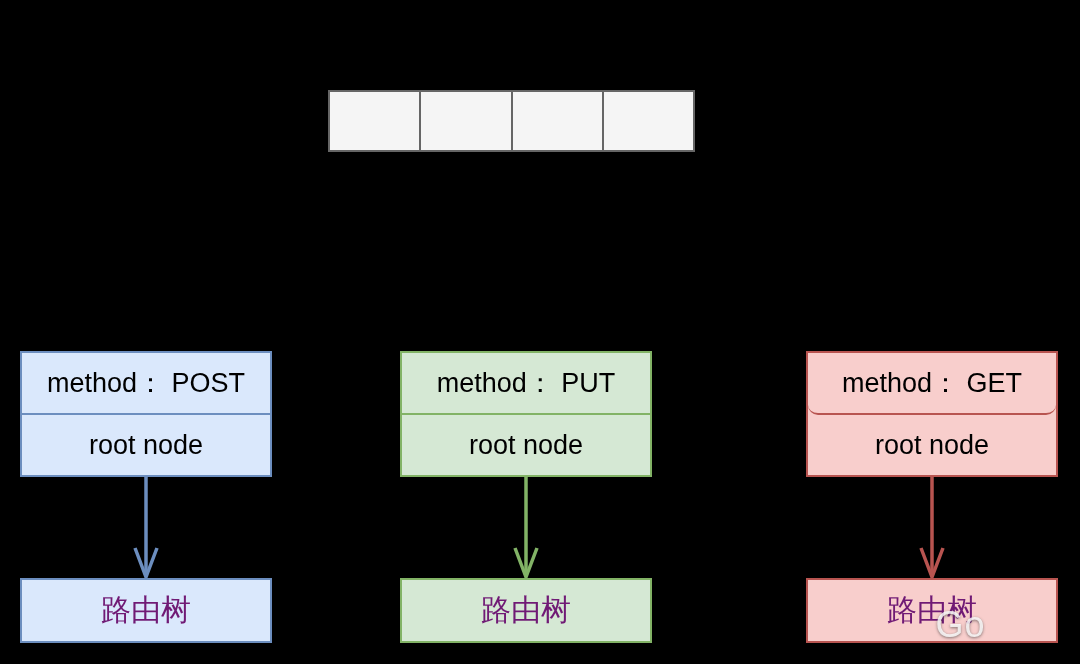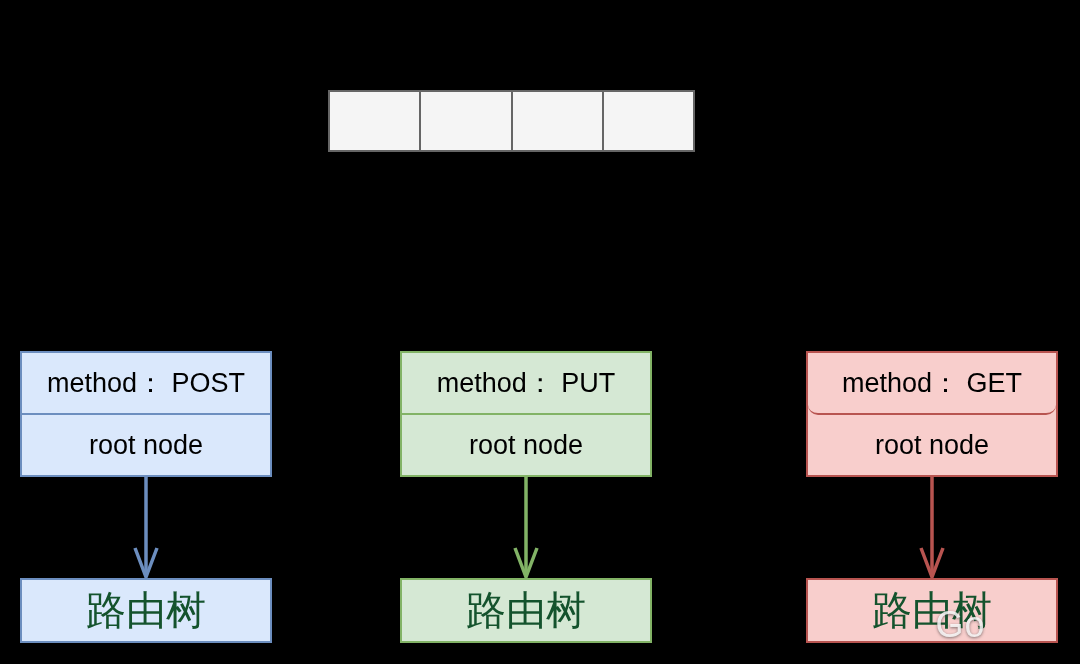--- a/index.html
+++ b/index.html
@@ -15,21 +15,21 @@
   
   .method-box{position:absolute;top:351px;width:252px;height:126px;box-sizing:border-box;
     border:2px solid;display:flex;flex-direction:column;}
   .method-row,.body-row{flex:1;display:flex;align-items:center;justify-content:center;
     font-size:27px;color:#000;white-space:nowrap;}
   .method-row{border-bottom:2px solid;border-color:inherit;}
 
   
   .tree-box{position:absolute;top:578px;width:252px;height:65px;box-sizing:border-box;
     border:2px solid;display:flex;align-items:center;justify-content:center;
-    font-size:40px;color:#14532d;}
+    font-size:30px;color:#701a75;}
 
   .c-blue{background:#dae8fc;border-color:#6c8ebf;}
   .c-blue .method-row{border-color:#6c8ebf;}
   .c-green{background:#d5e8d4;border-color:#82b366;}
   .c-green .method-row{border-color:#82b366;}
   .c-red{background:#f8cecc;border-color:#b85450;}
   .c-red .method-row{border-color:#b85450;border-radius:10px;}
 
   .arrow{position:absolute;top:477px;width:30px;height:103px;}
 

